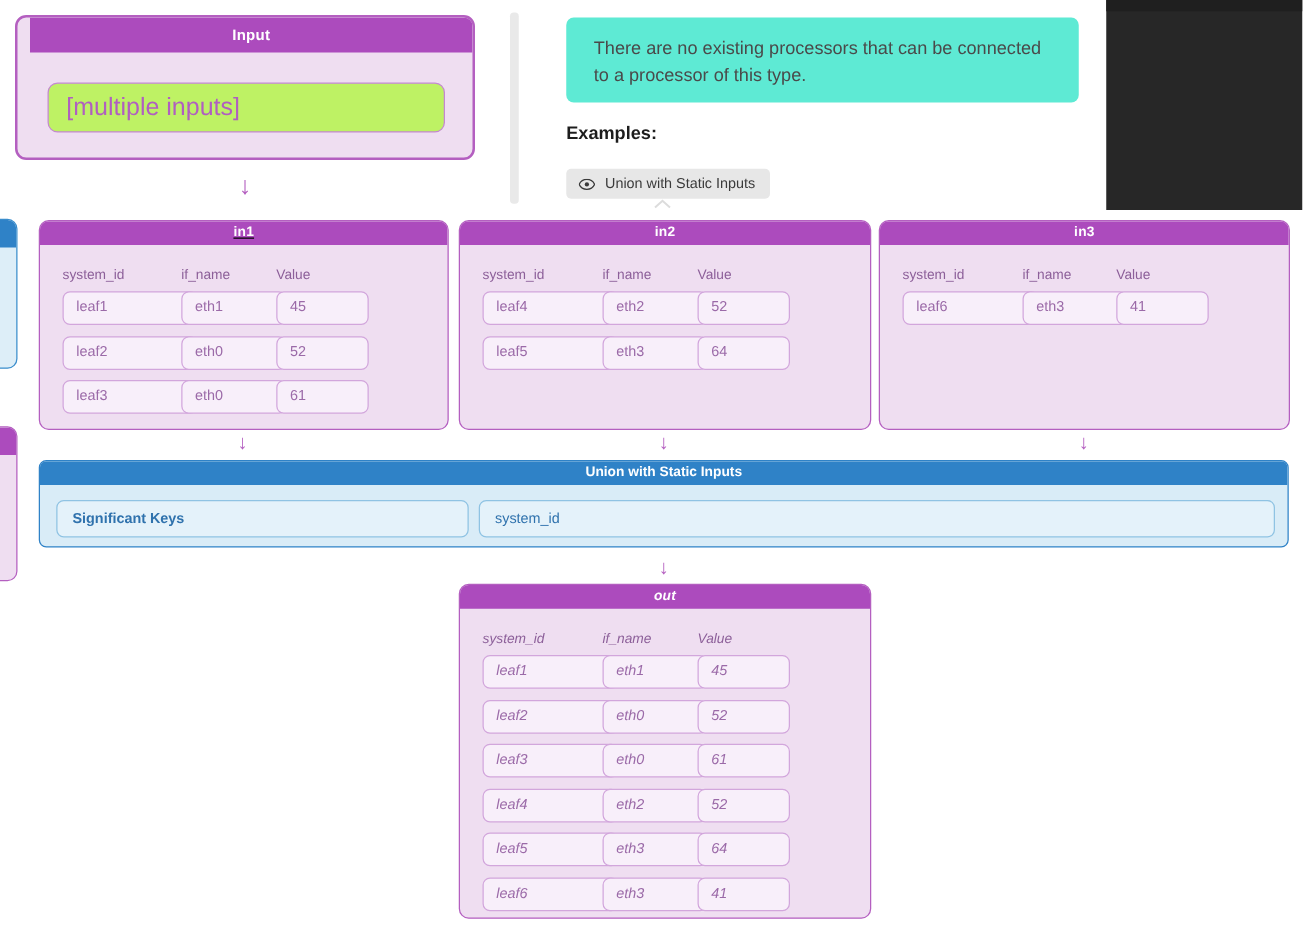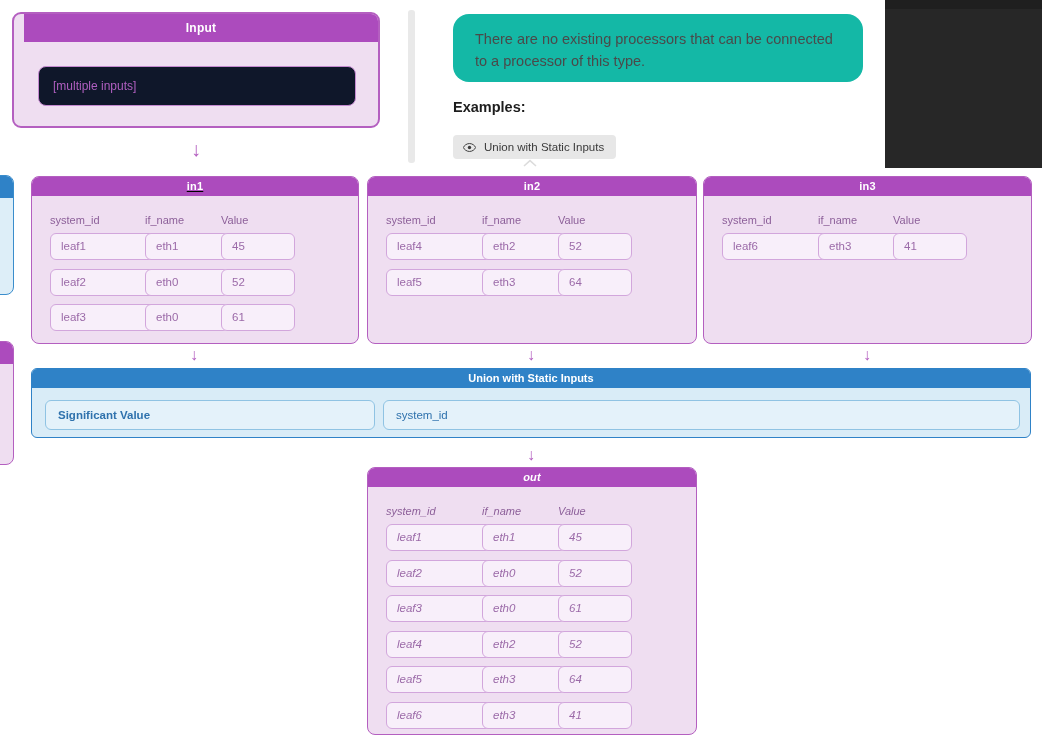--- a/index.html
+++ b/index.html
@@ -35,25 +35,25 @@
   
   #input-card {
     left: 12px; top: 12px; width: 368px; height: 116px;
     border-width: 2px;
     border-radius: 9px;
   }
   #input-card .card-head { height: 28px; line-height: 28px; font-size: 12px; margin-left: 10px; }
   #input-field {
     position: absolute;
     left: 24px; top: 24px; width: 318px; height: 40px;
-    background: #0f172a;
+    background: #bef264;
     border: 1px solid #c489d0;
     border-radius: 8px;
     color: #b05fc0;
-    font-size: 12px;
+    font-size: 20px;
     padding-left: 14px;
     line-height: 38px;
     white-space: nowrap;
   }
 
   
   .arrow {
     position: absolute;
     color: #b45fc0;
     font-size: 20px;
@@ -65,22 +65,22 @@
 
   
   #v-divider {
     position: absolute; left: 408px; top: 10px;
     width: 7px; height: 153px;
     background: #e9e9e9; border-radius: 3px;
   }
   #notice {
     position: absolute; left: 453px; top: 14px;
     width: 410px; height: 68px;
-    background: #14b8a6;
-    border-radius: 16px;
+    background: #5eead4;
+    border-radius: 6px;
     padding: 14px 22px;
     color: #4a4a4a;
     font-size: 14.5px;
     line-height: 1.55;
   }
   #examples-label {
     position: absolute; left: 453px; top: 99px;
     font-size: 14.5px; font-weight: bold; color: #1d1d1d;
   }
   #example-btn {
@@ -274,21 +274,21 @@
       </div>
     </div>
 
   <div class="arrow" style="left:184px; top:347px; font-size:16px;">↓</div>
   <div class="arrow" style="left:521px; top:347px; font-size:16px;">↓</div>
   <div class="arrow" style="left:857px; top:347px; font-size:16px;">↓</div>
 
   <div id="proc-card">
     <div id="proc-head">Union with Static Inputs</div>
     <div id="proc-fields-host">
-        <div class="proc-field" style="left: 13px; top: 31px; width: 330px;">Significant Value</div>
+        <div class="proc-field" style="left: 13px; top: 31px; width: 330px;">Significant Keys</div>
         <div class="proc-field plain" style="left: 351px; top: 31px; width: 637px;">system_id</div>
       </div>
   </div>
 
   <div class="arrow" style="left:521px; top:447px; font-size:16px;">↓</div>
 
   <div id="output-table-host">
       <div class="card tbl-card" style="left: 367px; top: 467px; width: 330px; height: 268px; font-style: italic;">
         <div class="card-head">out</div>
         <div class="card-body">

